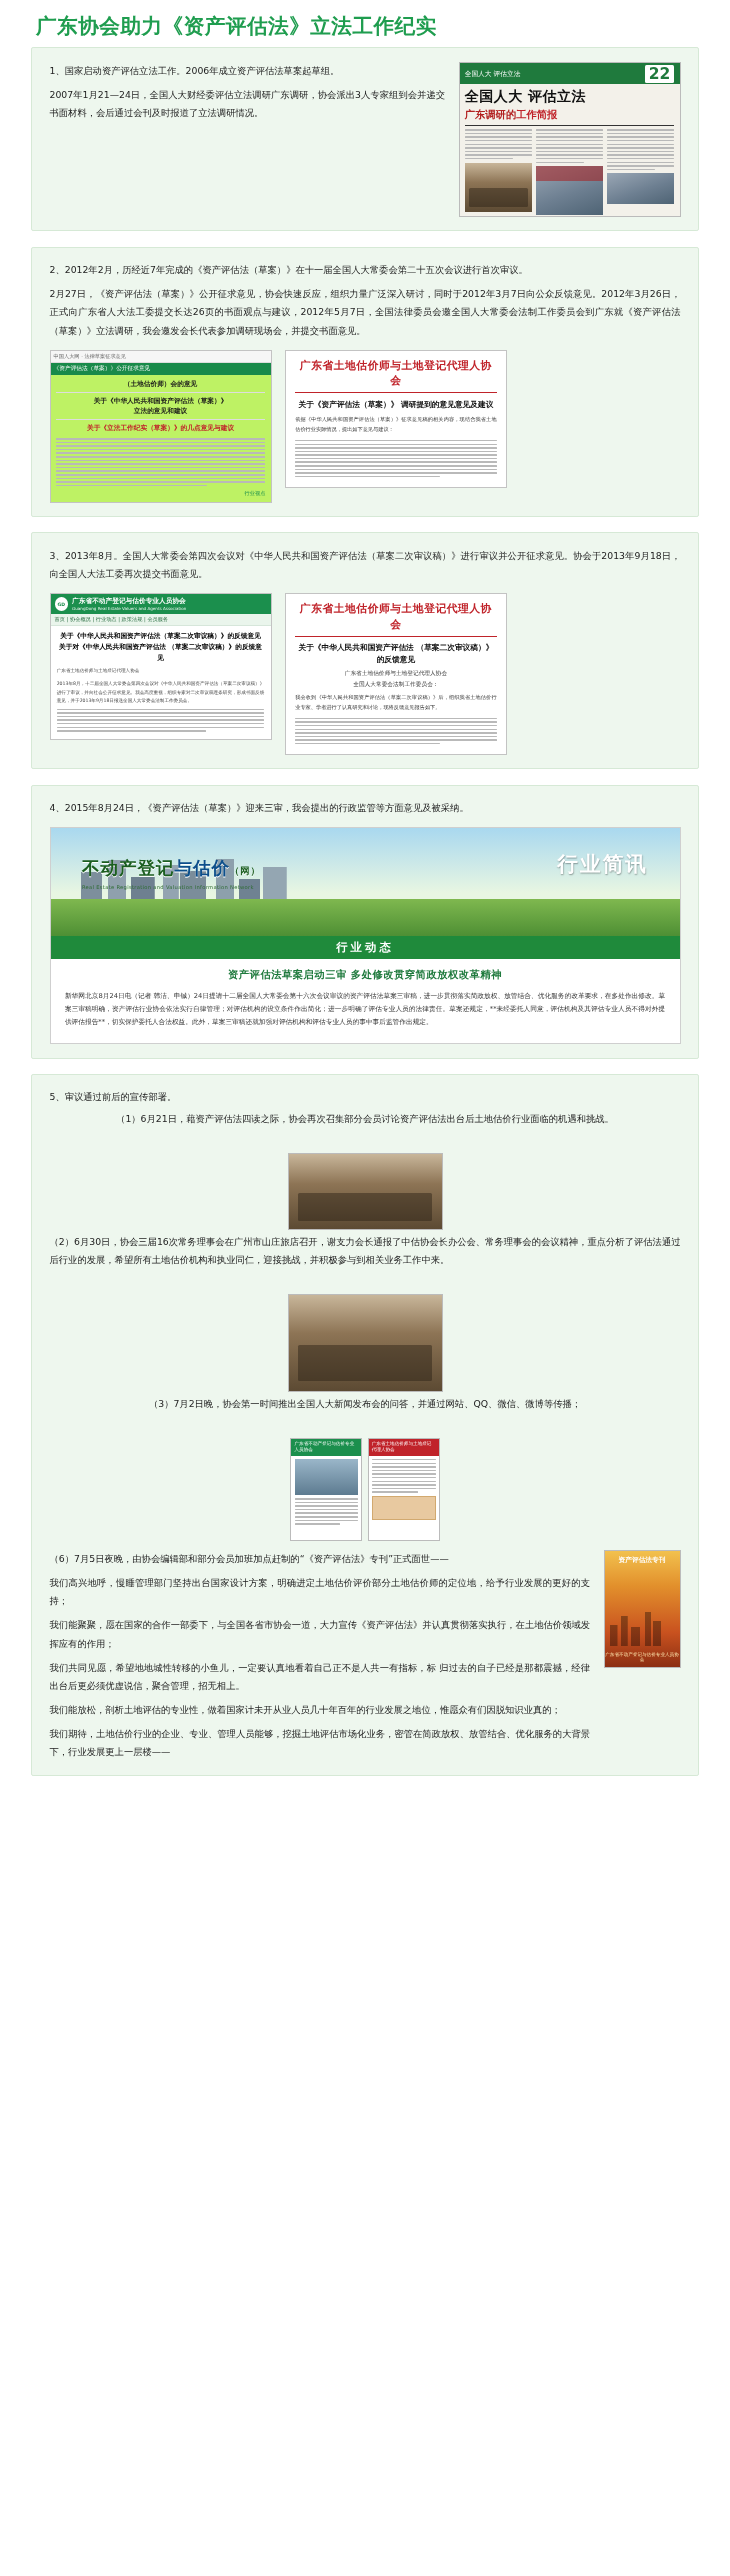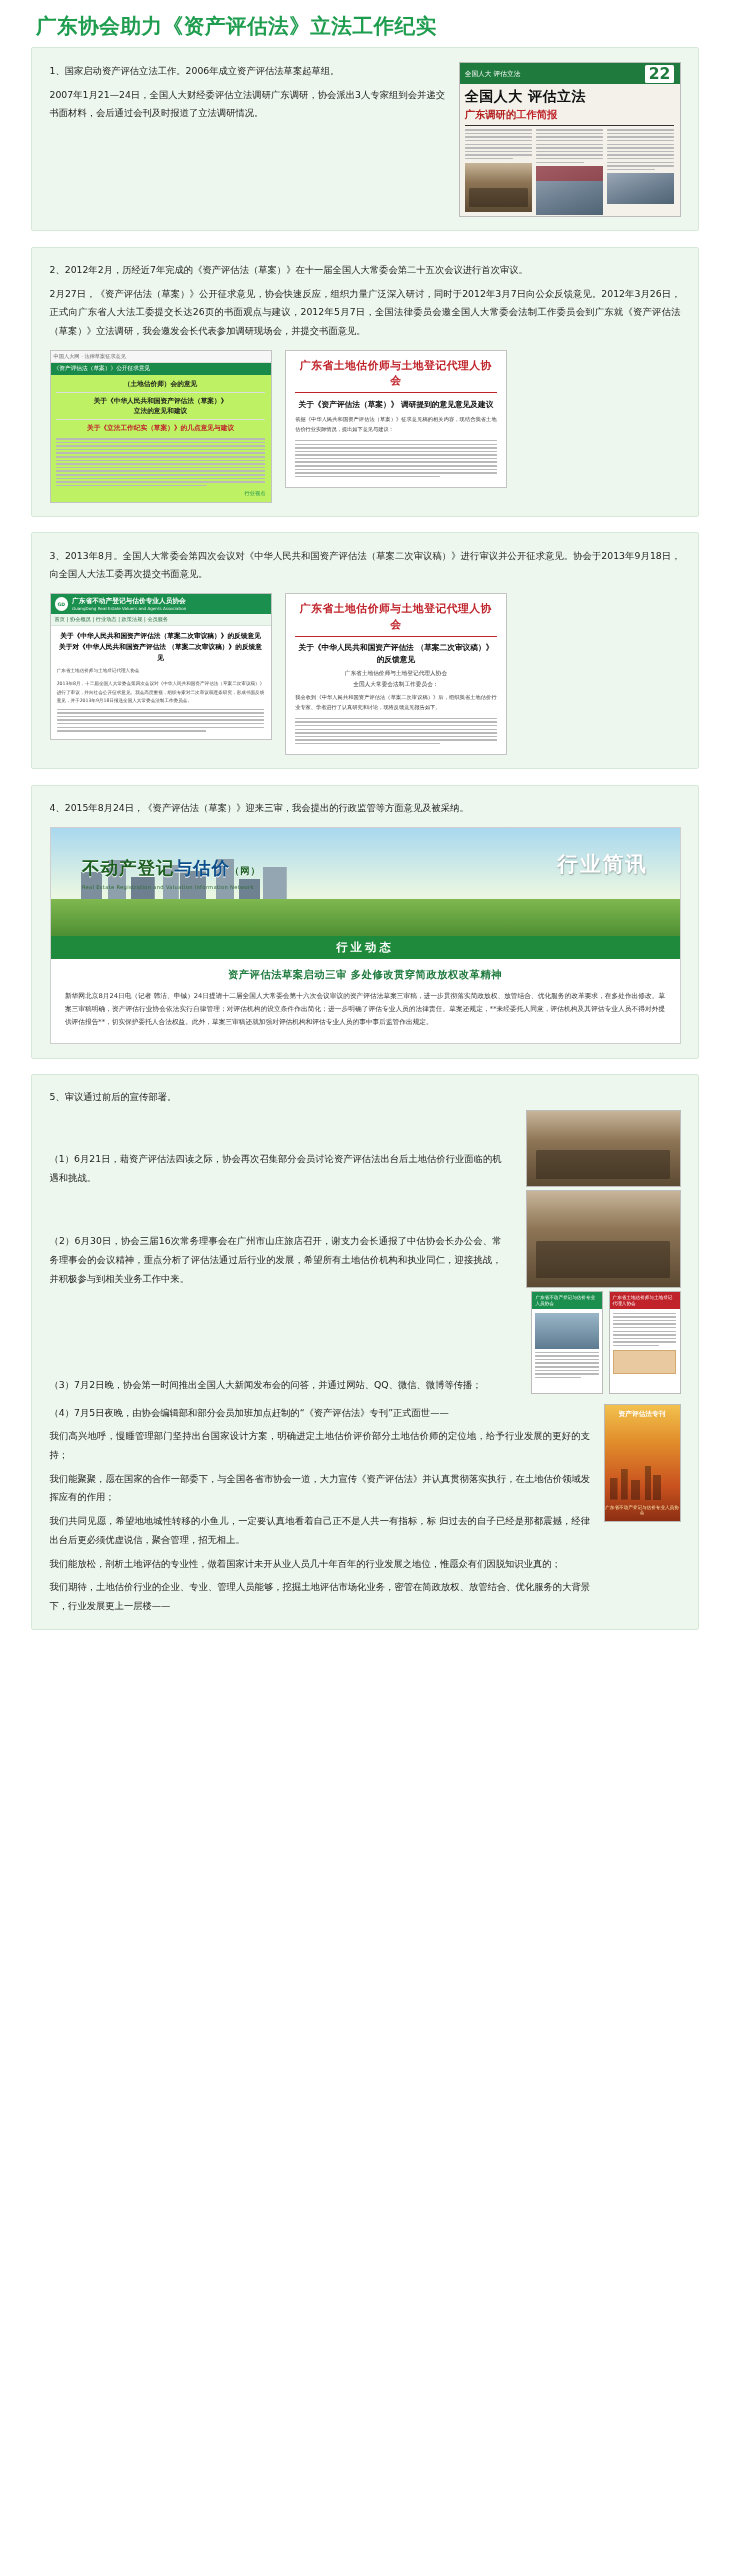--- a/index.html
+++ b/index.html
@@ -192,21 +192,21 @@
   .poster .p-b { position:absolute; bottom:5.2px; left:0; right:0; text-align:center; color:#ffe9b0; font-size:4.6px;}
   .poster .p-city {
     position:absolute; left:0; right:0; bottom:20.6px; height:36px;
     background:
       linear-gradient(to top,rgba(0,0,0,.35) 0 100%) left 8% bottom/10% 60% no-repeat,
       linear-gradient(to top,rgba(0,0,0,.35) 0 100%) left 24% bottom/9% 85% no-repeat,
       linear-gradient(to top,rgba(0,0,0,.35) 0 100%) left 40% bottom/12% 55% no-repeat,
       linear-gradient(to top,rgba(0,0,0,.35) 0 100%) left 58% bottom/8% 95% no-repeat,
       linear-gradient(to top,rgba(0,0,0,.35) 0 100%) left 72% bottom/11% 70% no-repeat;
   }
-  .sec5-row { display:flex; gap: 24px; align-items:flex-end; margin-top: 3.1px; }
+  .sec5-row { display:flex; gap: 24px; align-items:center; margin-top: 3.1px; flex-direction: column; }
   .sec5-row .t { flex:1 1 auto; }
   .sec5-row .m { flex: 0 0 auto; display:flex; gap:5.2px; }
 </style>
 </head>
 <body>
 
 <div class="page">
 
   <div class="title-bar">
     <h1>广东协会助力《资产评估法》立法工作纪实</h1>
@@ -482,21 +482,21 @@
             </div>
             <div style="height:24px;background:#e8c9a0;margin-top:3.1px;border:0.5px solid #d2a96f;"></div>
           </div>
         </div>
       </div>
     </div>
 
 
     <div class="flex" style="margin-top:9.3px;">
       <div class="col-text">
-        <div class="para">（4）7月5日夜晚，由协会编辑部和部分会员加班加点赶制的“《资产评估法》专刊”正式面世——</div>
+        <div class="para">（6）7月5日夜晚，由协会编辑部和部分会员加班加点赶制的“《资产评估法》专刊”正式面世——</div>
         <div class="para">我们高兴地呼，慢睡管理部门坚持出台国家设计方案，明确进定土地估价评价部分土地估价师的定位地，给予行业发展的更好的支持；</div>
         <div class="para">我们能聚聚，愿在国家的合作一部委下，与全国各省市协会一道，大力宣传《资产评估法》并认真贯彻落实执行，在土地估价领域发挥应有的作用；</div>
         <div class="para">我们共同见愿，希望地地城性转移的小鱼儿，一定要认真地看着自己正不是人共一有指标，标 归过去的自子已经是那都震撼，经律出台后更必须优虚说信，聚合管理，招无相上。</div>
         <div class="para">我们能放松，剖析土地评估的专业性，做着国家计未开从业人员几十年百年的行业发展之地位，惟愿众有们因脱知识业真的；</div>
         <div class="para">我们期待，土地估价行业的企业、专业、管理人员能够，挖掘土地评估市场化业务，密管在简政放权、放管结合、优化服务的大背景下，行业发展更上一层楼——</div>
       </div>
       <div class="col-img">
         <div class="poster mock">
           <div class="p-t">资产评估法专刊</div>
           <div class="p-city"></div>

